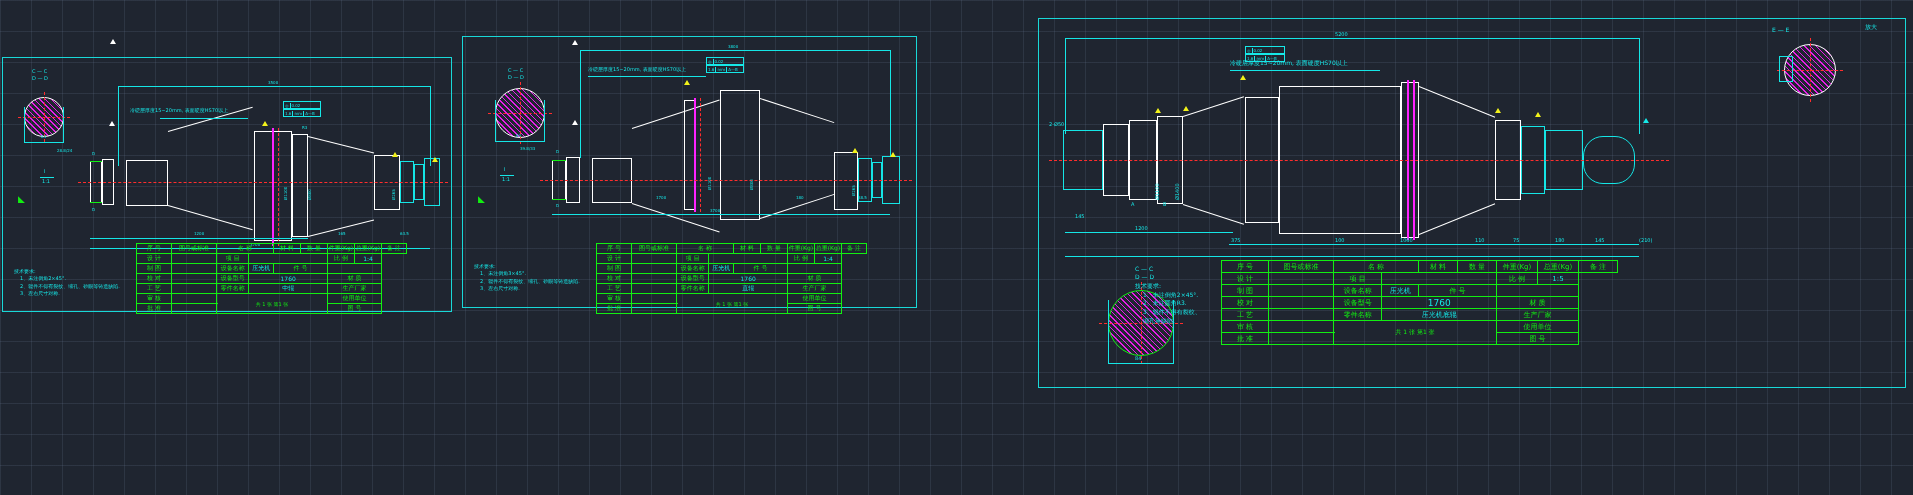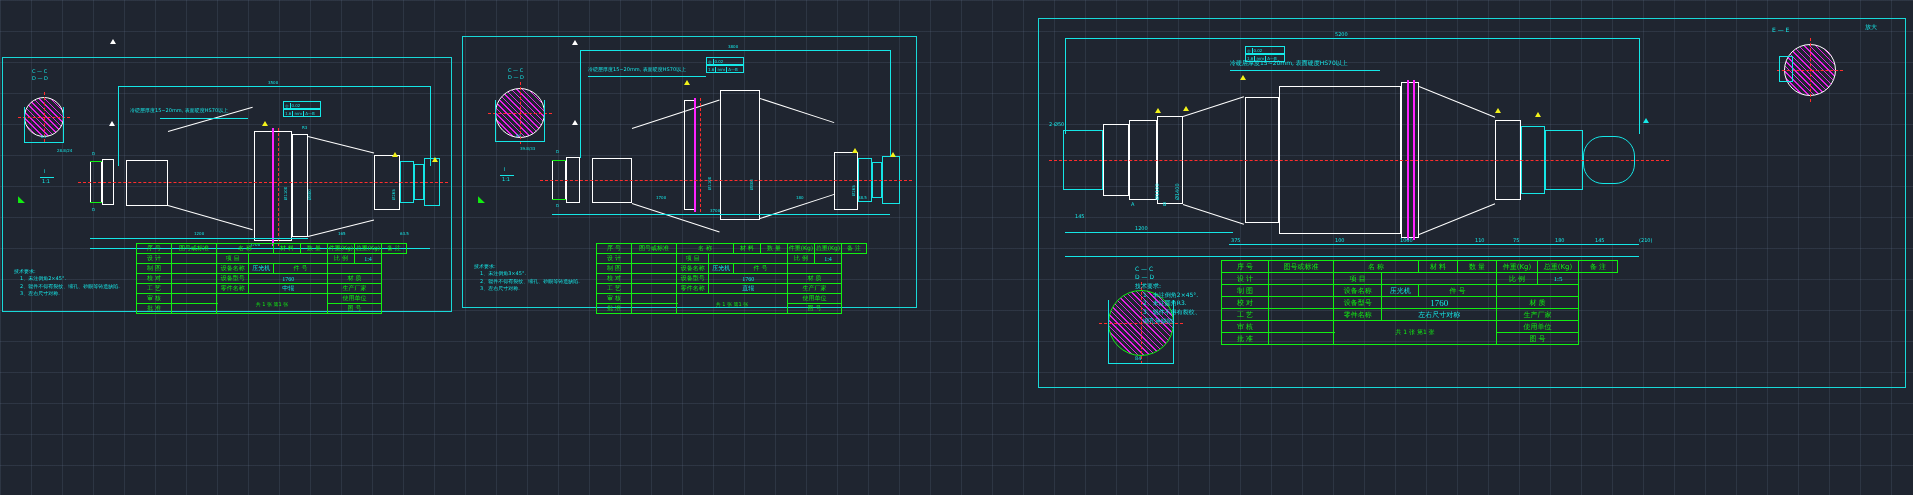--- a/index.html
+++ b/index.html
@@ -39,21 +39,21 @@
 
   
   .hatch{position:absolute;border-radius:50%;border:1px solid #fff;box-sizing:border-box;
     background-image:repeating-linear-gradient(45deg,#e81ee8 0 1px,transparent 1px 4px);}
   .hatch.g{border-color:#12ef12;}
 
   
   table.tb{position:absolute;border-collapse:collapse;color:#12ef12;}
   table.tb td{border:1px solid #12ef12;padding:0;text-align:center;
     vertical-align:middle;font-size:6px;color:#12ef12;height:9px;}
-  table.tb td.v{color:#16e8e8;font-family:Liberation Serif, serif;}
+  table.tb td.v{color:#16e8e8;}
   table.tb.big td{font-size:7px;height:11px;}
 
   .txtreq{position:absolute;color:#16e8e8;line-height:1.45;white-space:nowrap;}
 
   
   .tri{position:absolute;width:0;height:0;border-left:3px solid transparent;
     border-right:3px solid transparent;border-bottom:5px solid #f2f21a;}
   .tri.w{border-bottom-color:#fff;}
   .tri.c{border-bottom-color:#16e8e8;}
 
@@ -461,21 +461,21 @@
         <td>校  对</td>
         <td colspan="3"></td>
         <td>设备型号</td>
         <td colspan="3" class="v" style="font-size:9px;">1760</td>
         <td colspan="2">材    质</td>
       </tr>
       <tr>
         <td>工  艺</td>
         <td colspan="3"></td>
         <td>零件名称</td>
-        <td colspan="3" class="v">左右尺寸对称</td>
+        <td colspan="3" class="v">压光机底辊</td>
         <td colspan="2">生产厂家</td>
       </tr>
       <tr>
         <td>审  核</td>
         <td colspan="3"></td>
         <td colspan="4" rowspan="2" style="font-size:6px;">共  1   张  第1   张</td>
         <td colspan="2">使用单位</td>
       </tr>
       <tr>
         <td>批  准</td>

